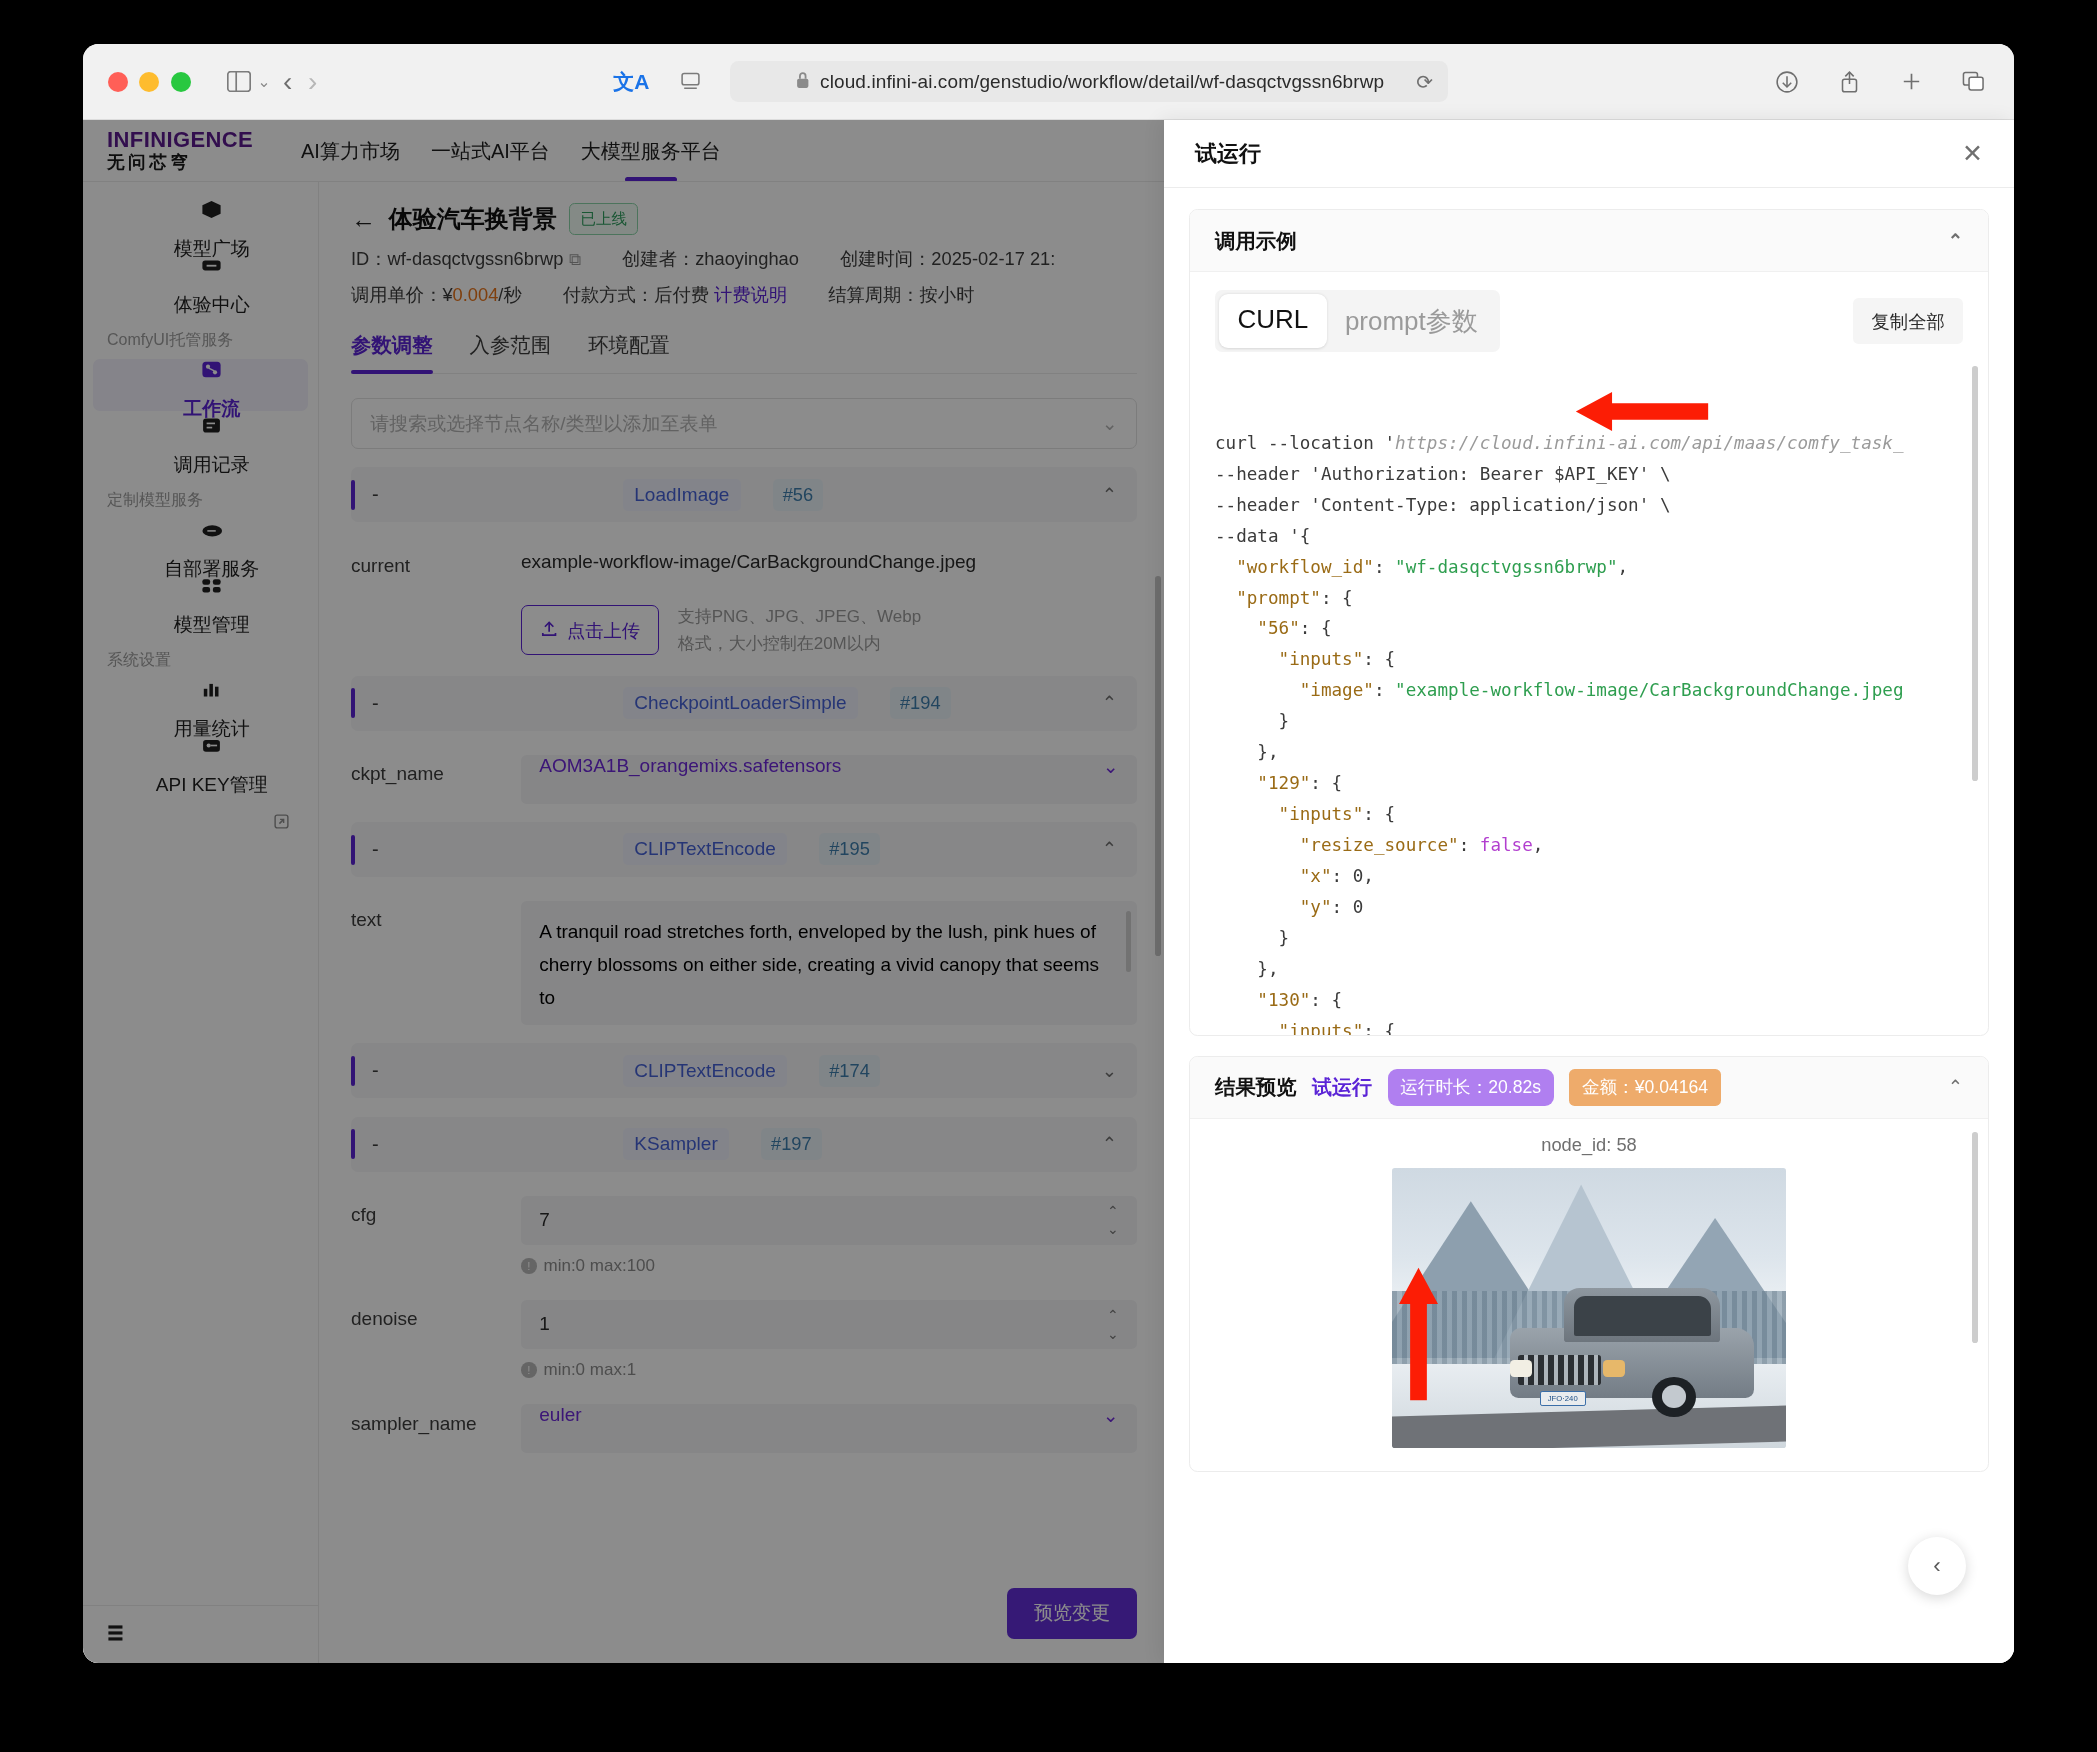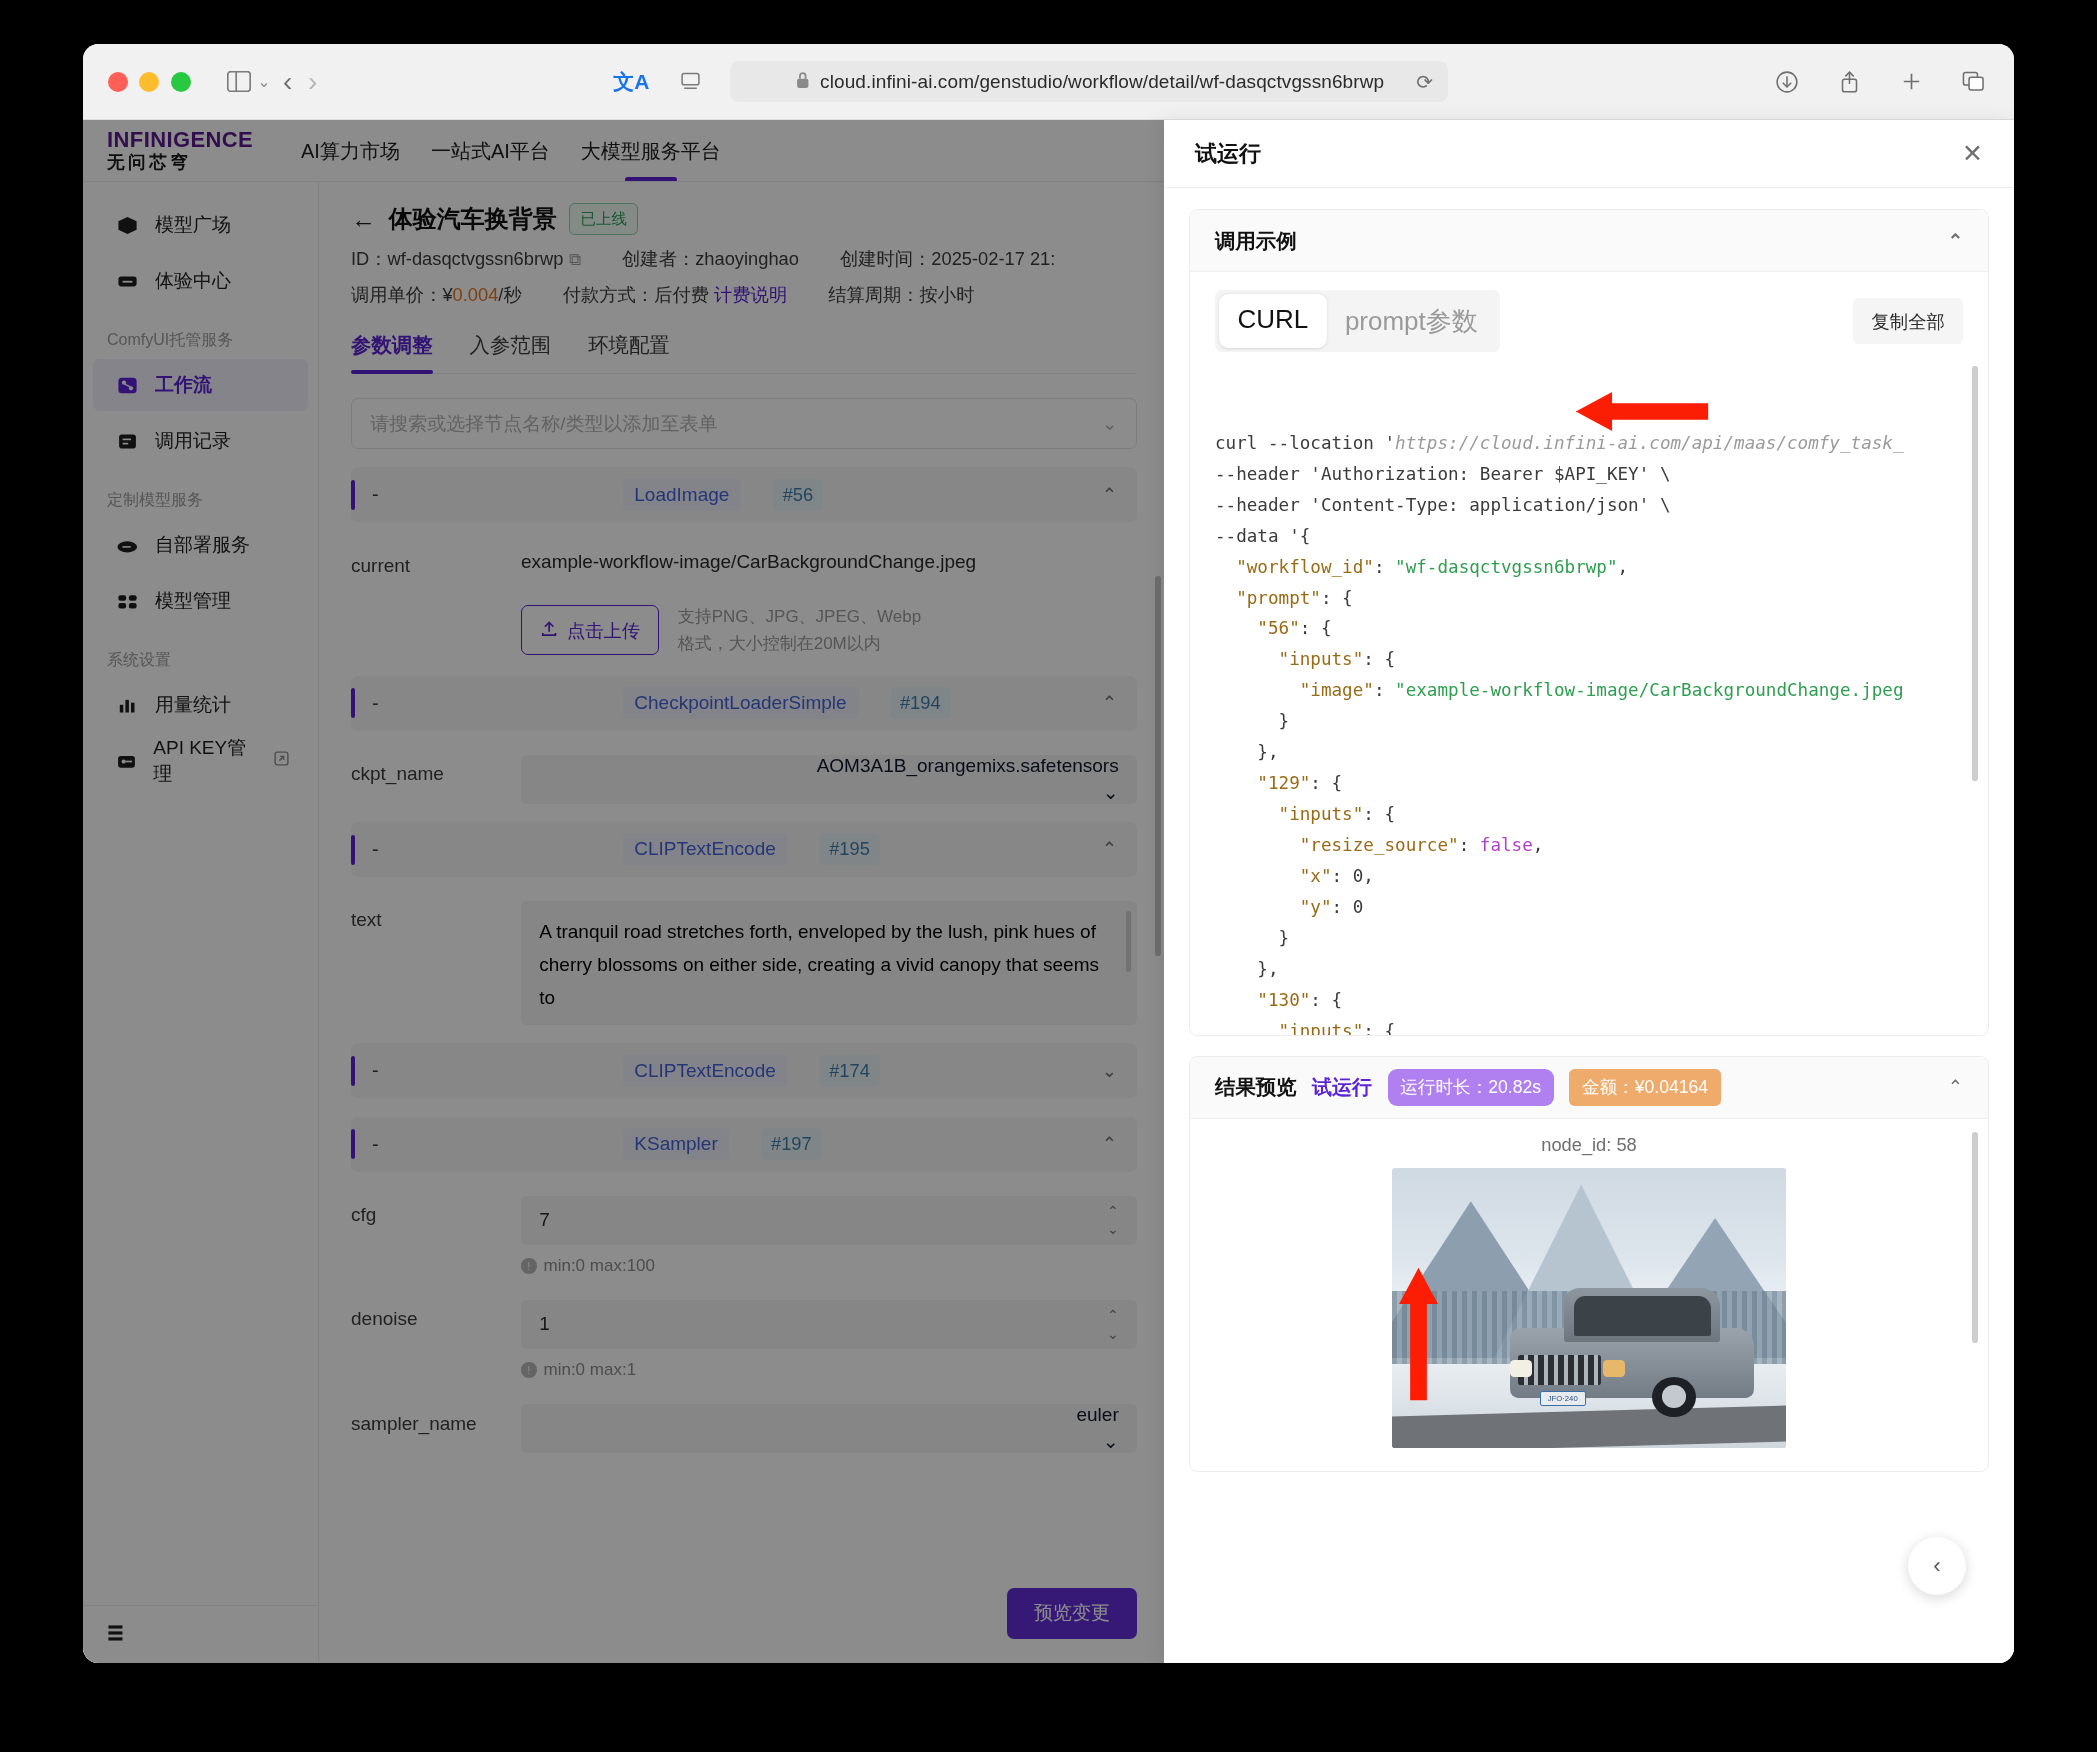--- a/index.html
+++ b/index.html
@@ -102,21 +102,21 @@
   }
   
   .body-row { display: flex; height: calc(100% - 62px); }
   .sidebar {
     width: 236px; background: #fff; border-right: 0.7px solid #ececec;
     padding-top: 17px; position: relative; display: flex; flex-direction: column;
   }
   .side-item {
     display: flex; align-items: center; gap: 15.5px;
     height: 52px; padding-left: 22.5px; margin: 0 10px 4.2px;
-    border-radius: 7px; font-size: 19px; color: #1f1f1f;
+    border-radius: 7px; font-size: 19px; color: #1f1f1f; flex-direction: column;
   }
   .side-item.active { background: #f2f0fb; color: #5b24d6; font-weight: bold; }
   .side-icon { width: 24px; height: 24px; display: flex; align-items: center; justify-content: center; }
   .side-group {
     font-size: 16px; color: #9d9d9d; padding: 18.3px 0 8.4px 24px;
   }
   .side-ext { margin-left: auto; margin-right: 18.3px; color: #8e8e8e; }
   .side-bottom {
     margin-top: auto; border-top: 0.7px solid #ececec;
     padding: 18.3px 0 18.3px 24px;
@@ -182,22 +182,22 @@
   .field-body { flex: 1; }
   .field-value-text { font-size: 19px; color: #2b2b2b; line-height: 1.72; }
   .upload-row { display: flex; align-items: center; gap: 18.3px; margin-top: 24px; }
   .upload-btn {
     border: 1.4px solid #5b24d6; color: #5b24d6; border-radius: 7px;
     padding: 11.3px 18.3px; font-size: 18.3px; display: flex; align-items: center; gap: 8.4px;
   }
   .upload-hint { font-size: 17px; color: #9b9b9b; line-height: 1.6; width: 253px; }
   .select-box {
     height: 49px; background: #f4f4f6; border-radius: 5.6px;
-    display: flex; align-items: flex-end; padding: 0 18.3px;
-    font-size: 19px; color: #0f172a; justify-content: space-between; flex-direction: column;
+    display: flex; align-items: flex-start; padding: 0 18.3px;
+    font-size: 19px; color: #6d28d9; justify-content: space-between;
   }
   .textarea-box {
     background: #f4f4f6; border-radius: 5.6px; padding: 15.5px 18.3px;
     font-size: 19px; color: #000000; line-height: 1.72;
     height: 124px; overflow: hidden; position: relative;
   }
   .ta-scroll {
     position: absolute; right: 5.6px; top: 10px; width: 5px; height: 61px;
     background: #cfcfcf; border-radius: 2.8px;
   }

